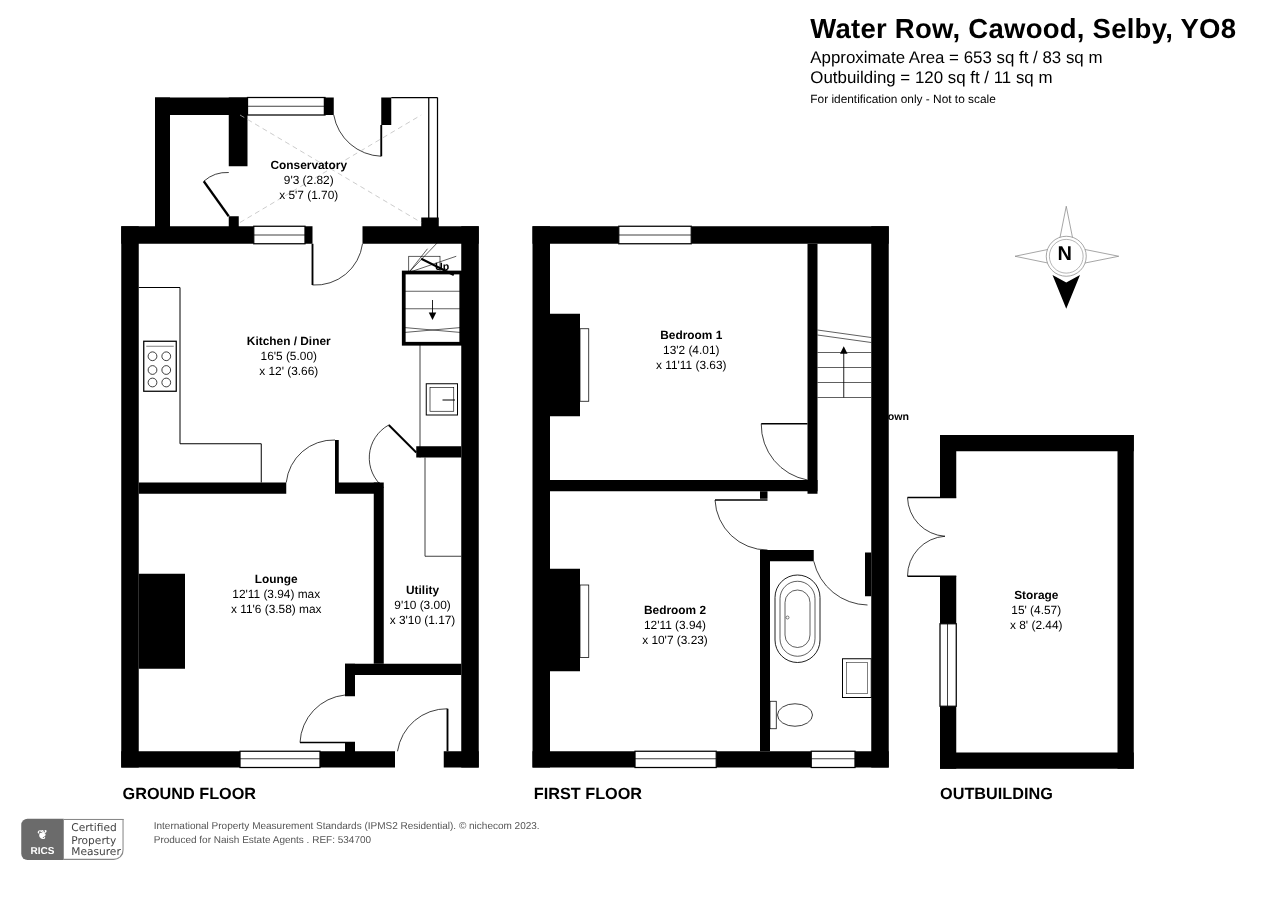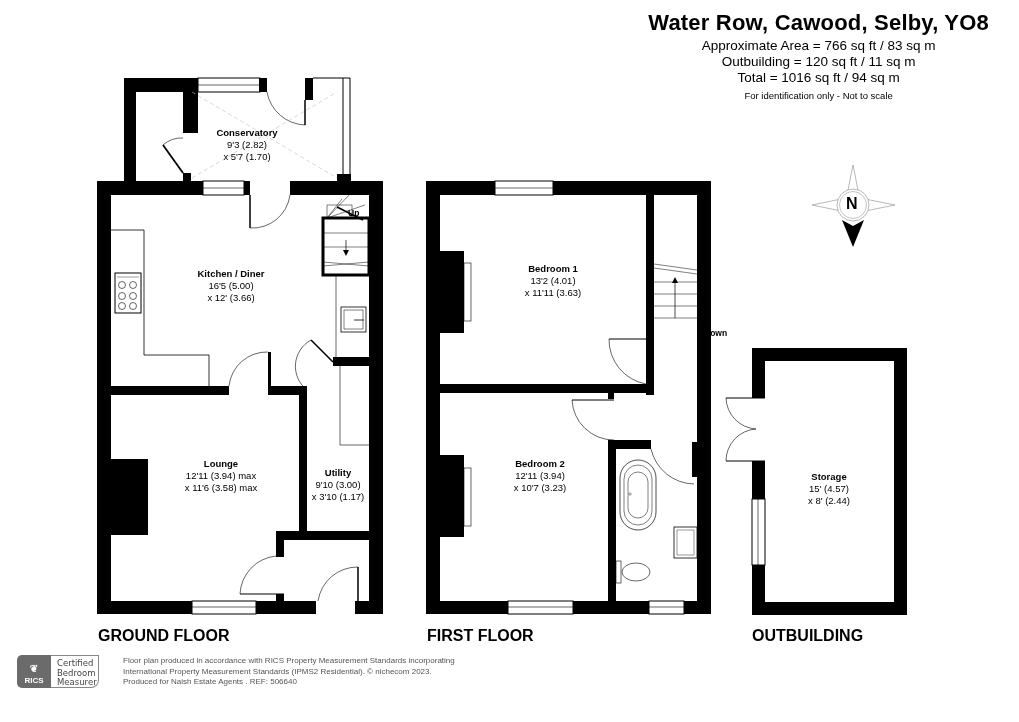--- a/index.html
+++ b/index.html
@@ -1,39 +1,38 @@
 <!DOCTYPE html>
 <html><head>
 <meta charset="utf-8">
 <style>
   html, body { margin: 0; padding: 0; background: #ffffff; }
   body { width: 1019px; height: 722px; position: relative; overflow: hidden; font-family: "Liberation Sans", sans-serif; color: #000; }
-  .header { position: absolute; right: 30px; top: 8px; text-align: center; }
+  .header { position: absolute; right: 30px; top: 8px; text-align: left; }
   .title { font-size: 22px; font-weight: bold; letter-spacing: 0.2px; line-height: 30px; }
   .area-line { font-size: 13.5px; line-height: 16px; }
   .disclaimer { font-size: 9.5px; line-height: 16px; margin-top: 2px; }
   svg.plan { position: absolute; left: 0; top: 0; }
   .room-label { position: absolute; text-align: center; font-size: 9.5px; line-height: 12px; transform: translateX(-50%); white-space: nowrap; }
   .room-label .name { font-weight: bold; }
-  .floor-label { position: absolute; font-size: 16px; font-weight: bold; }
+  .floor-label { position: absolute; font-size: 13px; font-weight: bold; }
   .stair-label { position: absolute; font-size: 8.5px; font-weight: bold; padding-left: 40px; }
   .footer-logo { position: absolute; left: 17px; top: 655px; width: 100px; height: 33px; display: flex; }
   .rics-box { width: 34px; height: 33px; background: #6b6b6b; color: #fff; font-size: 8px; font-weight: bold; display: flex; flex-direction: column; align-items: center; justify-content: flex-end; padding-bottom: 3px; box-sizing: border-box; border-radius: 5px 0 0 5px; }
   .rics-cert { border: 1px solid #888; border-left: none; width: 48px; height: 33px; box-sizing: border-box; font-size: 8.5px; line-height: 9.5px; padding: 3px 0 0 6px; color: #444; font-family: "DejaVu Sans", sans-serif; border-radius: 0 0 8px 0; }
   .footer-text { position: absolute; left: 123px; top: 656px; font-size: 8px; line-height: 10.5px; color: #555; }
   .compass-n { position: absolute; left: 846px; top: 195px; font-size: 16px; font-weight: bold; }
 </style>
 </head>
 <body>
 
 <div class="header">
   <div class="title">Water Row, Cawood, Selby, YO8</div>
-  <div class="area-line">Approximate Area = 766 sq ft / 83 sq m</div>
+  <div class="area-line">Approximate Area = 653 sq ft / 83 sq m</div>
   <div class="area-line">Outbuilding = 120 sq ft / 11 sq m</div>
-  <div class="area-line">Total = 1016 sq ft / 94 sq m</div>
   <div class="disclaimer">For identification only - Not to scale</div>
 </div>
 
 <svg class="plan" width="1019" height="722" viewBox="0 0 1019 722">
 
   <g>
 
     <rect x="124" y="78" width="12" height="104" fill="#000"></rect>
     <rect x="124" y="78" width="74" height="14" fill="#000"></rect>
     <rect x="183" y="78" width="15" height="55" fill="#000"></rect>
@@ -233,21 +232,21 @@
   <div>9'10 (3.00)</div>
   <div>x 3'10 (1.17)</div>
 </div>
 <div class="stair-label" style="left:308px; top:208px;">Up</div>
 
 <div class="room-label" style="left:553px; top:263px;">
   <div class="name">Bedroom 1</div>
   <div>13'2 (4.01)</div>
   <div>x 11'11 (3.63)</div>
 </div>
-<div class="room-label" style="left:540px; top:458px;">
+<div class="room-label" style="left:540px; top:483px;">
   <div class="name">Bedroom 2</div>
   <div>12'11 (3.94)</div>
   <div>x 10'7 (3.23)</div>
 </div>
 <div class="stair-label" style="left:664px; top:328px;text-align:center;">Down</div>
 
 <div class="room-label" style="left:829px; top:471px;">
   <div class="name">Storage</div>
   <div>15' (4.57)</div>
   <div>x 8' (2.44)</div>
@@ -257,21 +256,20 @@
 <div class="floor-label" style="left:427px; top:627px;">FIRST FLOOR</div>
 <div class="floor-label" style="left:752px; top:627px;">OUTBUILDING</div>
 
 <div class="footer-logo">
   <div class="rics-box">
     <span style="font-size:10px;margin-bottom:2px;">❦</span>
     <span>RICS</span>
   </div>
   <div class="rics-cert">
     <div>Certified</div>
-    <div>Bedroom</div>
+    <div>Property</div>
     <div>Measurer</div>
   </div>
 </div>
 <div class="footer-text">
-  <div>Floor plan produced in accordance with RICS Property Measurement Standards incorporating</div>
   <div>International Property Measurement Standards (IPMS2 Residential).   © nichecom 2023.</div>
-  <div>Produced for Naish Estate Agents .   REF:  506640</div>
+  <div>Produced for Naish Estate Agents .   REF:  534700</div>
 </div>
 
 </body></html>

